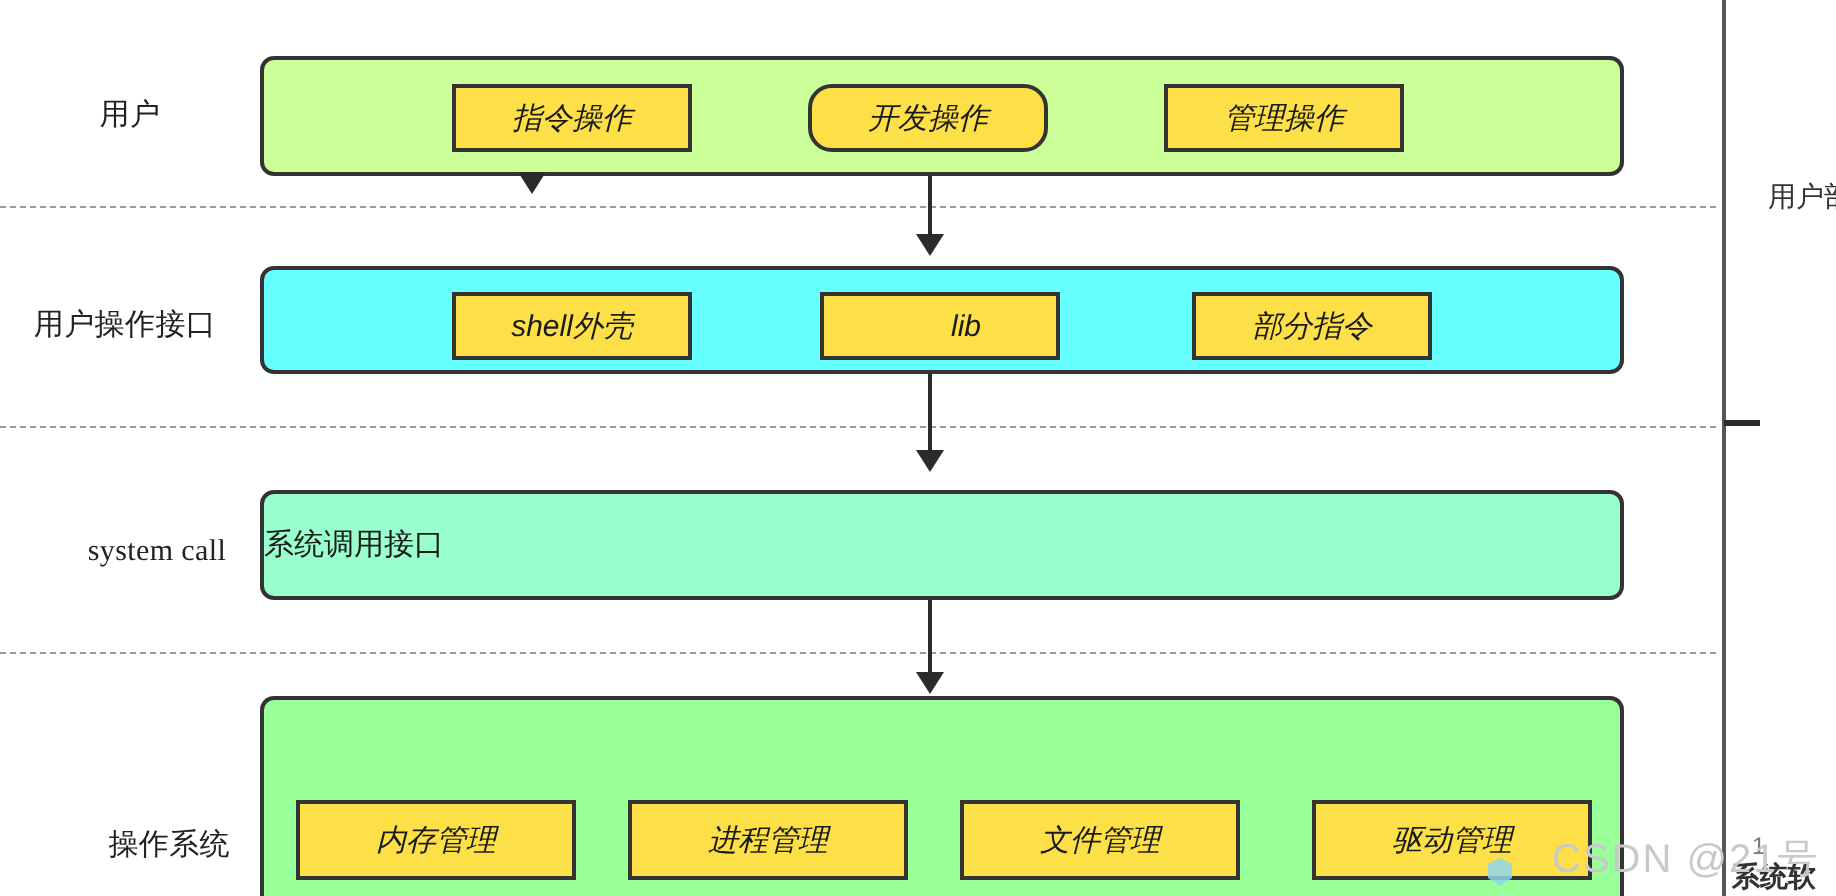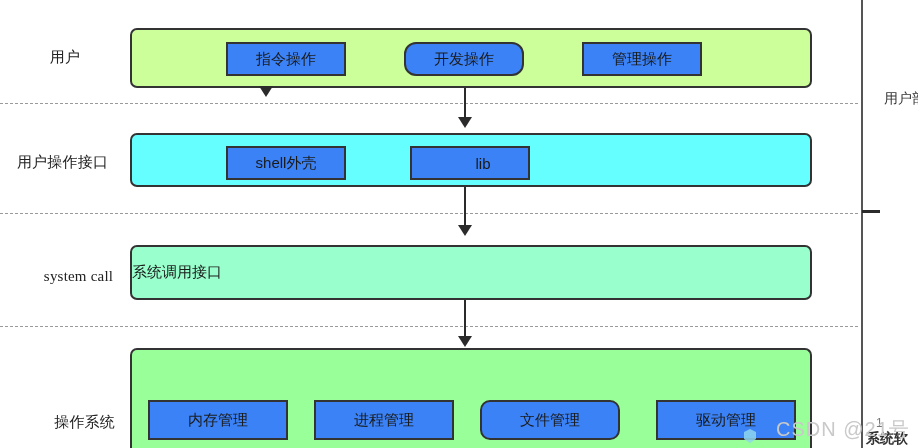--- a/index.html
+++ b/index.html
@@ -40,28 +40,29 @@
     border: 2.5px solid #333333;
     border-radius: 7px;
     display: flex;
     align-items: center;
   }
 
   
   .cell {
     position: absolute;
     box-sizing: border-box;
-    background: #3b82f6;
+    background: #fde047;
     border: 2px solid #333333;
     display: flex;
     align-items: center;
     justify-content: center;
     font-size: 15px;
     color: #1a1a1a;
     white-space: nowrap;
+    font-style: italic;
   }
 
   
   .layer-text {
     position: absolute;
     font-size: 15px;
     color: #1a1a1a;
     white-space: nowrap;
     text-align: center;
   }
@@ -154,40 +155,41 @@
   <div class="arrow-line" style="left:265px; top:88px; height:6px;"></div>
   <div class="arrow-head" style="left:259px; top:86px;"></div>
 
   <div class="arrow-line" style="left:464px; top:88px; height:36px;"></div>
   <div class="arrow-head" style="left:458px; top:117px;"></div>
 
   <div class="layer" style="left:130px; top:133px; width:682px; height:54px; background:#66ffff;">
   </div>
   <div class="cell" style="left:226px; top:146px; width:120px; height:34px;">shell外壳</div>
   <div class="cell" style="left:410px; top:146px; width:120px; height:34px;padding-left:26px;">lib</div>
+  <div class="cell" style="left:596px; top:146px; width:120px; height:34px;">部分指令</div>
 
   <div class="sep" style="left:0px; top:213px; width:858px;"></div>
 
   <div class="arrow-line" style="left:464px; top:187px; height:42px;"></div>
   <div class="arrow-head" style="left:458px; top:225px;"></div>
 
   <div class="layer" style="left:130px; top:245px; width:682px; height:55px; background:#99ffcc; justify-content:flex-start;">
     <span class="layer-text" style="position:static;">系统调用接口</span>
   </div>
 
   <div class="sep" style="left:0px; top:326px; width:858px;"></div>
 
   <div class="arrow-line" style="left:464px; top:300px; height:40px;"></div>
   <div class="arrow-head" style="left:458px; top:336px;"></div>
 
   <div class="layer" style="left:130px; top:348px; width:682px; height:100px; background:#99ff99; border-bottom:none; border-bottom-left-radius:0; border-bottom-right-radius:0;">
   </div>
   <div class="cell" style="left:148px; top:400px; width:140px; height:40px;">内存管理</div>
   <div class="cell" style="left:314px; top:400px; width:140px; height:40px;">进程管理</div>
-  <div class="cell" style="left:480px; top:400px; width:140px; height:40px;border-radius:10px;">文件管理</div>
+  <div class="cell" style="left:480px; top:400px; width:140px; height:40px;">文件管理</div>
   <div class="cell" style="left:656px; top:400px; width:140px; height:40px;">驱动管理</div>
 
   <div class="brace-line" style="left:861px; top:0px; height:448px;"></div>
   <div class="brace-tick" style="left:862px; top:210px; width:18px;"></div>
   <div class="brace-label" style="left:884px; top:90px;">用户部</div>
   <div class="brace-label small" style="left:876px; top:416px;">1</div>
   <div class="brace-label bold" style="left:866px; top:430px;">系统软</div>
 
   <svg class="wm-logo" style="left:742px; top:428px;" viewBox="0 0 16 16">
     <path d="M2 4 L8 1 L14 4 L14 11 L8 15 L2 11 Z" fill="#8fd6ef" opacity="0.85"></path>

